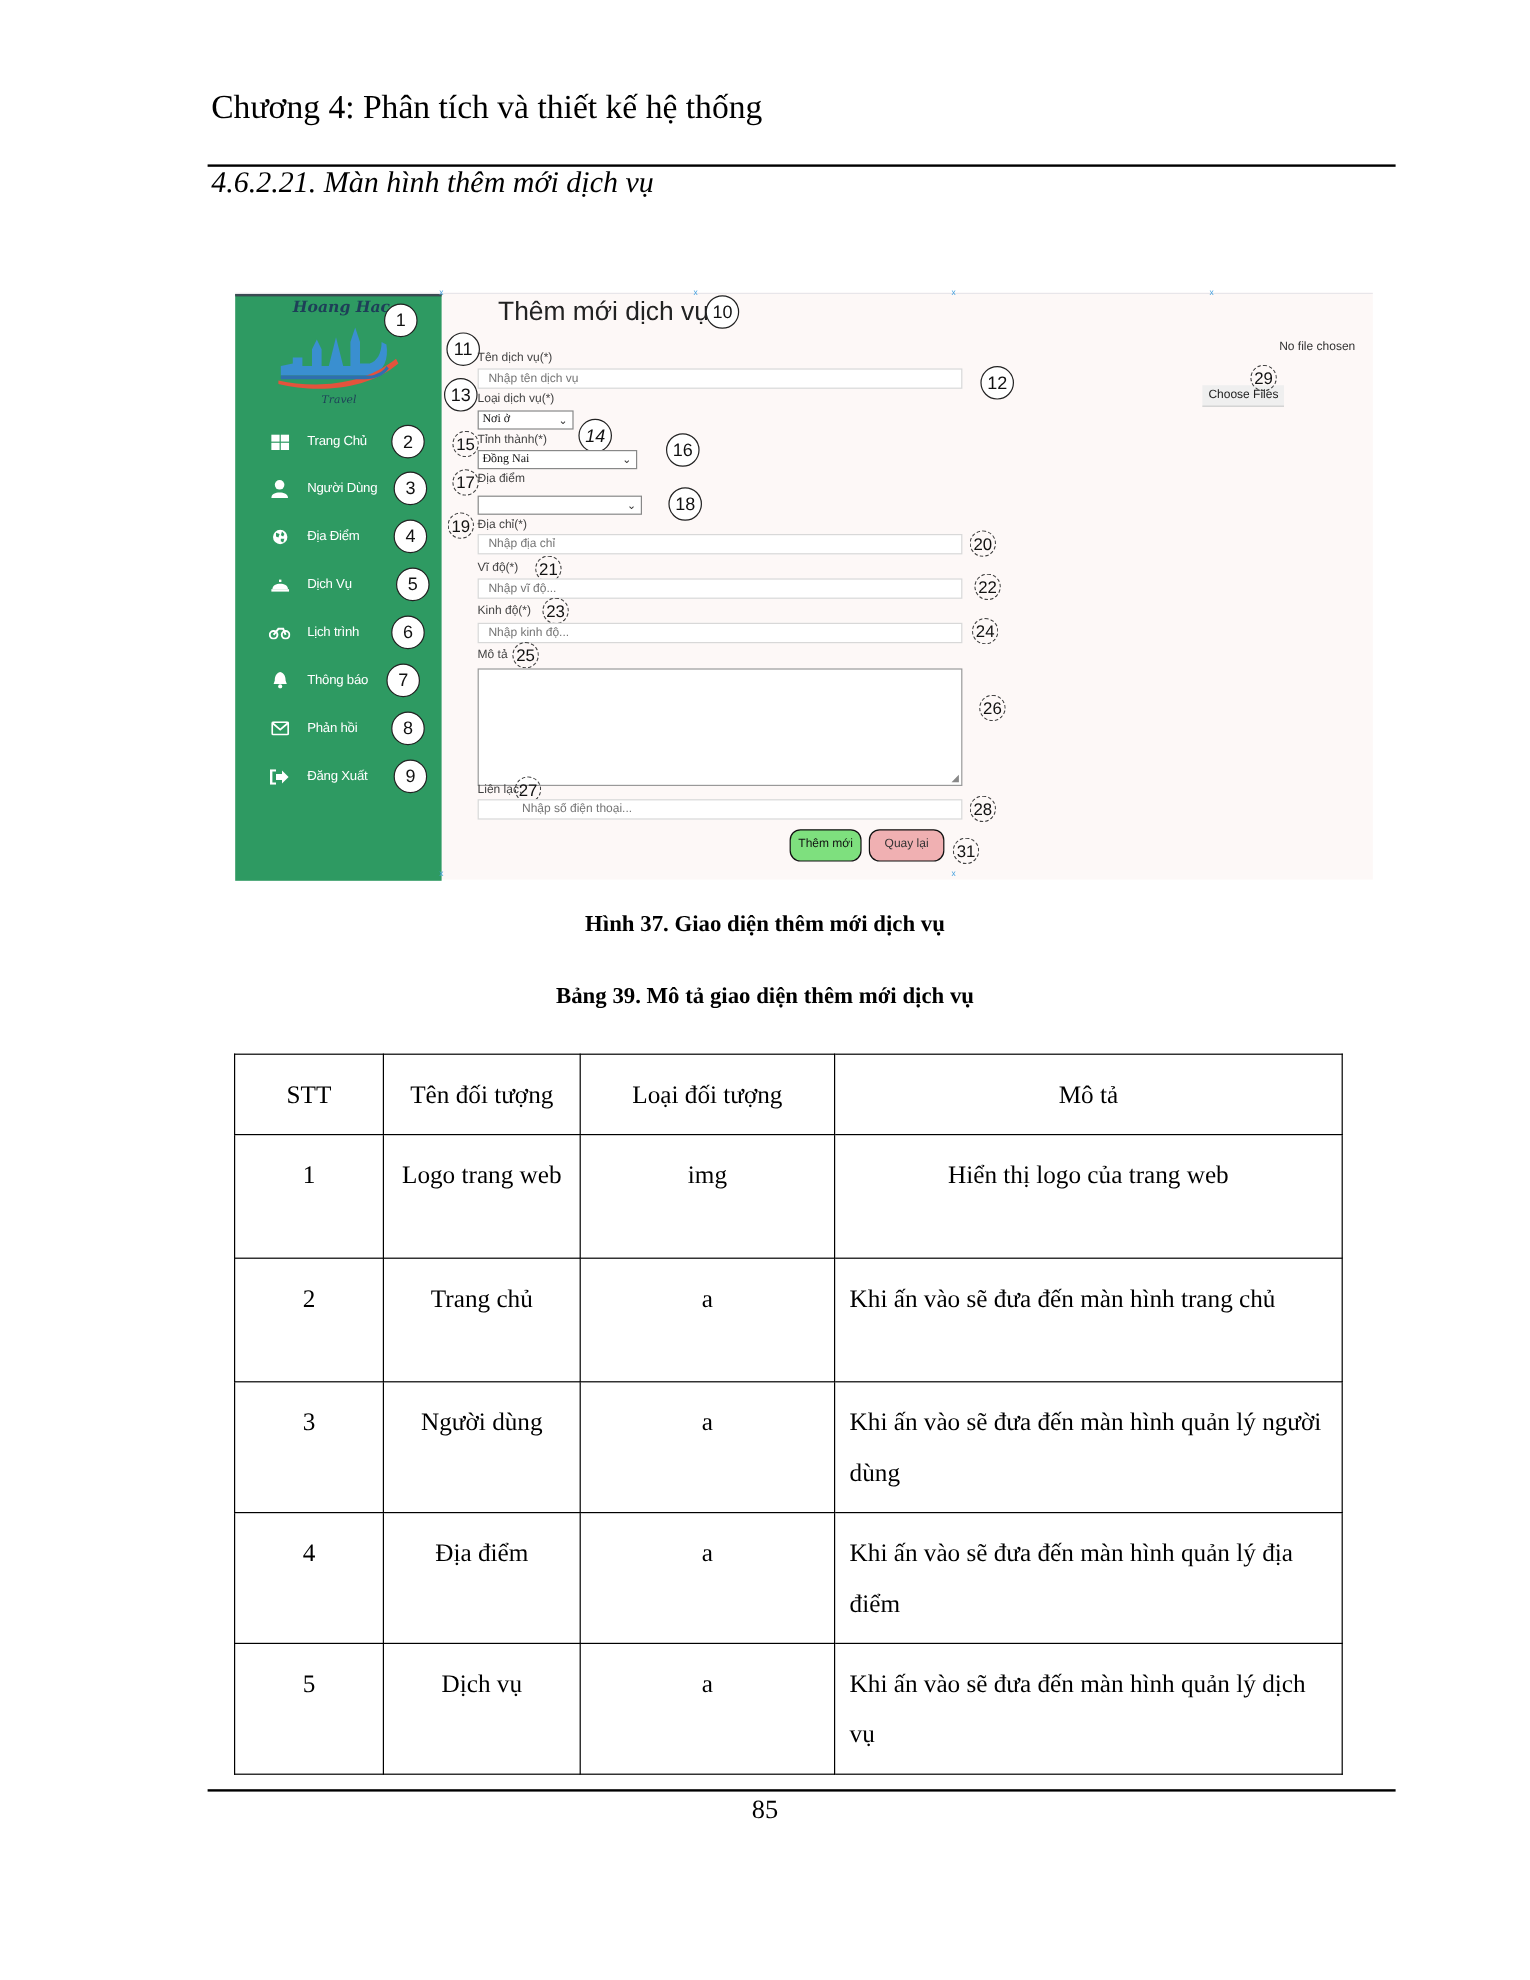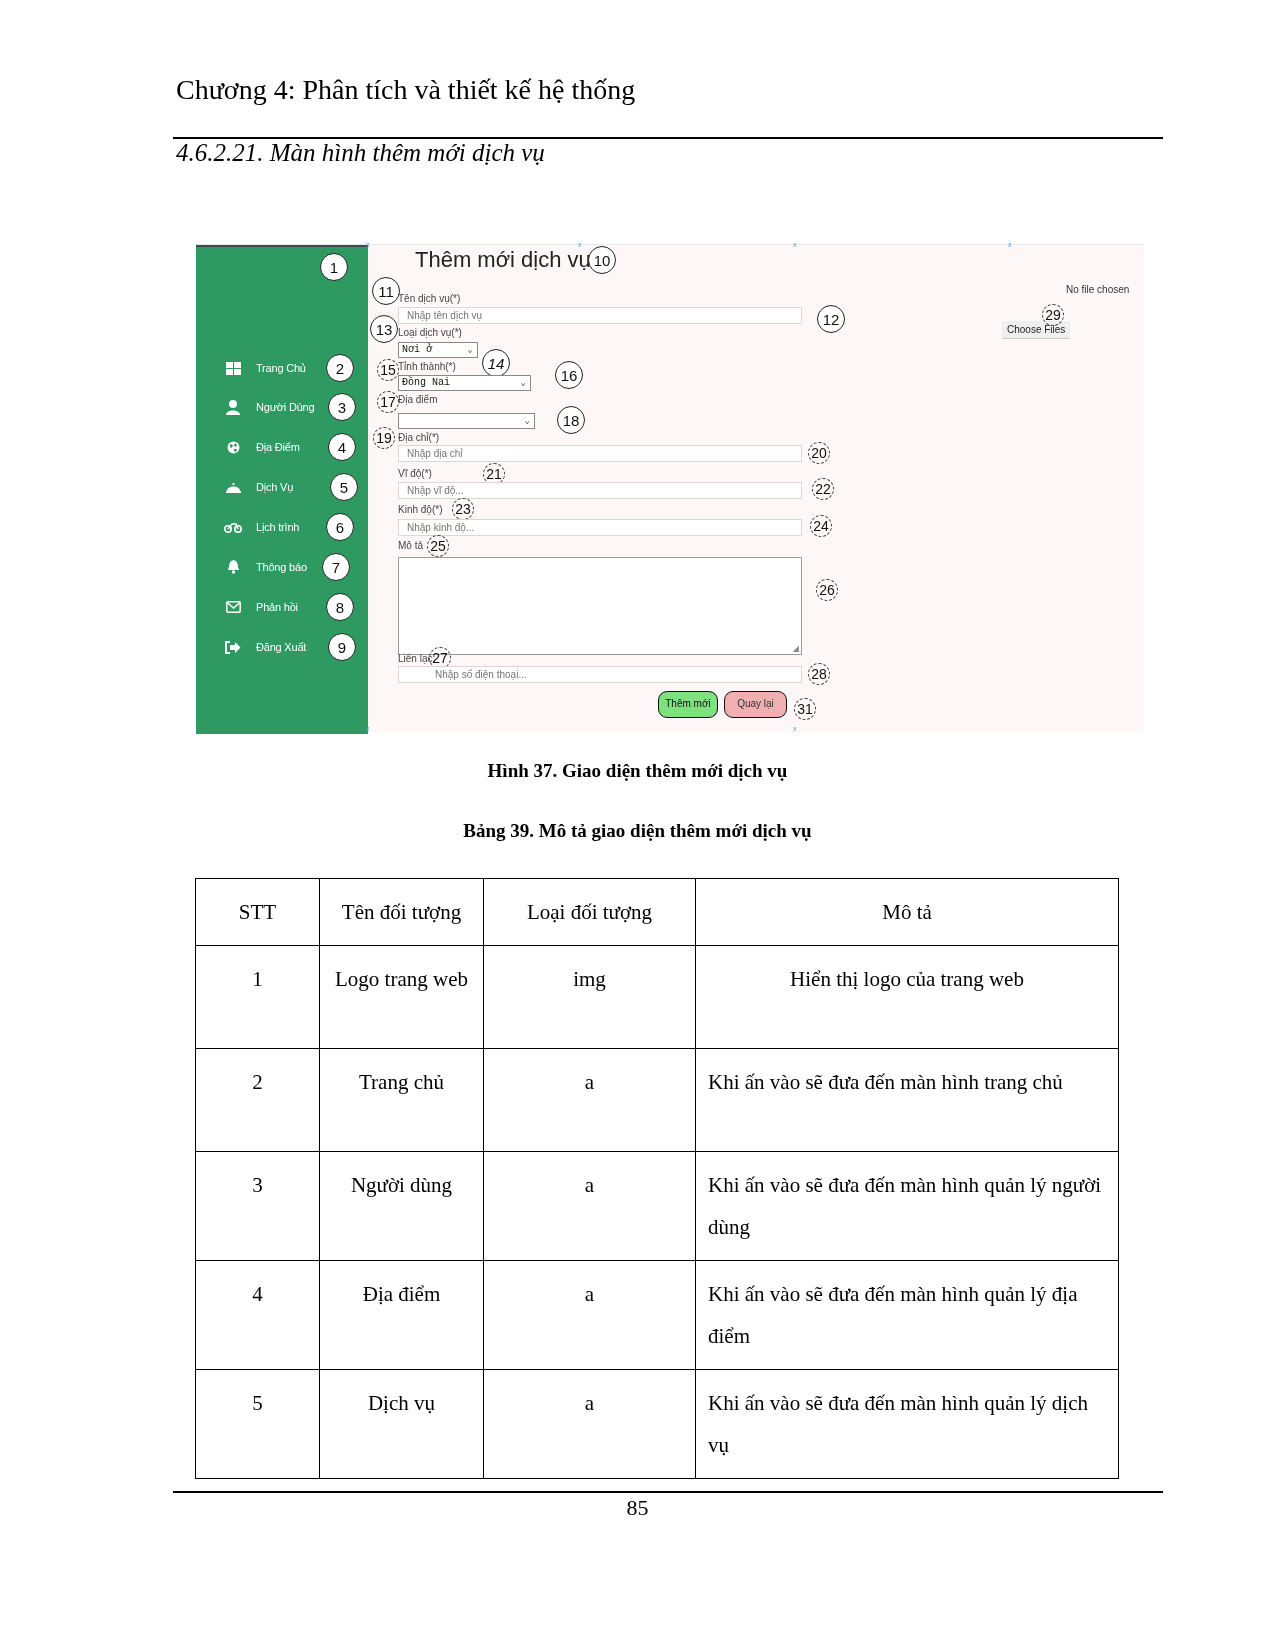--- a/index.html
+++ b/index.html
@@ -20,21 +20,21 @@
   .logo-text-top { position: absolute; left: 18px; top: 0; font-family: "DejaVu Serif", serif; font-style: italic; font-weight: bold; font-size: 13px; color: #1e3f58; white-space: nowrap; }
   .logo-text-bottom { position: absolute; left: 42px; top: 80px; font-family: "DejaVu Serif", serif; font-style: italic; font-size: 9px; color: #1e3f58; }
   .nav-item { position: absolute; left: 28px; height: 22px; display: flex; align-items: center; color: #fff; font-family: "Liberation Sans", sans-serif; font-size: 11px; cursor: pointer; }
   .nav-item .ic { width: 18px; height: 16px; display: flex; align-items: center; justify-content: center; margin-right: 14px; }
   .nav-item .lbl { white-space: nowrap; letter-spacing: -0.2px; }
 
   .main { position: absolute; left: 172px; top: 0; right: 0; bottom: 0; font-family: "Liberation Sans", sans-serif; color: #333; }
   .page-h { position: absolute; left: 47px; top: 2px; font-size: 22px; color: #222; white-space: nowrap; }
   .flabel { position: absolute; left: 30px; font-size: 10px; color: #444; white-space: nowrap; }
   .finput { position: absolute; left: 30px; width: 404px; height: 17px; background: #fff; border: 1px solid #d8d8d8; font-size: 10px; color: #9a9a9a; padding-left: 8px; line-height: 15px; font-family: "Liberation Sans", sans-serif; }
-  .fselect { position: absolute; left: 30px; height: 16px; background: #fff; border: 1px solid #888; font-size: 10px; color: #111; padding-left: 3px; line-height: 14px; font-family: Liberation Mono, monospace; }
+  .fselect { position: absolute; left: 30px; height: 16px; background: #fff; border: 1px solid #888; font-size: 10px; color: #111; padding-left: 3px; line-height: 14px; font-family: Liberation Serif, serif; }
   .fselect .chev { position: absolute; right: 4px; top: 0; font-size: 9px; color: #333; }
   .ftextarea { position: absolute; left: 30px; top: 312px; width: 404px; height: 98px; background: #fff; border: 1px solid #999; }
   .ftextarea .grip { position: absolute; right: 2px; bottom: 1px; font-size: 8px; color: #888; }
   .file-btn { position: absolute; left: 634px; top: 36px; height: 18px; background: #efefef; border-bottom: 1px solid #ccc; font-size: 10px; color: #222; padding: 0 5px; line-height: 18px; white-space: nowrap; margin-top: 40px; }
   .file-status { position: absolute; left: 698px; top: 36px; font-size: 10px; color: #333; line-height: 18px; white-space: nowrap; }
   .btn { position: absolute; top: 446px; height: 27px; border: 1.5px solid #111; border-radius: 9px; font-size: 10px; text-align: center; line-height: 24px; white-space: nowrap; cursor: pointer; }
   .btn-add { left: 290px; width: 60px; background: #7ee07e; color: #111; }
   .btn-back { left: 356px; width: 63px; background: #f0b0b2; color: #333; }
 
   .callout { position: absolute; width: 28px; height: 28px; border-radius: 50%; background: #fff; border: 1px solid #222; font-family: "Liberation Sans", sans-serif; font-size: 15px; color: #111; display: flex; align-items: center; justify-content: center; }
@@ -63,20 +63,29 @@
 </style>
 </head>
 <body>
 
 <div class="abs chapter-title">Chương 4: Phân tích và thiết kế hệ thống</div>
 <div class="abs header-rule"></div>
 <div class="abs section-title">4.6.2.21. Màn hình thêm mới dịch vụ</div>
 
 <div class="abs shot">
   <div class="sidebar">
+    <div class="logo">
+      <span class="logo-text-top">Hoang Hac</span>
+      <svg style="position:absolute;left:4px;top:16px" width="104" height="62" viewBox="0 0 104 62">
+        <path d="M4 48 L4 40 L14 38 L14 33 L22 33 L22 40 L30 40 L30 26 L34 18 L38 26 L38 40 L44 40 L50 16 L56 40 L62 40 L62 20 L66 8 L70 20 L70 38 L78 38 C84 36 88 30 88 20 L92 22 C94 34 90 44 80 48 Z" fill="#3a8fd0"></path>
+        <path d="M2 52 C30 58 70 58 100 34 L102 38 C74 62 30 62 2 55 Z" fill="#e4533c"></path>
+        <path d="M4 48 L80 48 C86 46 90 44 92 40 L94 42 C88 50 80 51 70 51 L4 51 Z" fill="#2f6fae"></path>
+      </svg>
+      <span class="logo-text-bottom">Travel</span>
+    </div>
     <div class="callout" style="left:124px;top:6px;">1</div>
 
     <div class="nav-item" style="top:110px;">
       <span class="ic">
         <svg width="15" height="13" viewBox="0 0 15 13">
             <rect x="0" y="0" width="7" height="6" fill="#fff"></rect>
             <rect x="8" y="0" width="7" height="6" fill="#fff"></rect>
             <rect x="0" y="7" width="7" height="6" fill="#fff"></rect>
             <rect x="8" y="7" width="7" height="6" fill="#fff"></rect>
           </svg>
@@ -204,21 +213,21 @@
       <span class="chev">⌄</span>
     </div>
     <div class="callout" style="left:189px;top:161px;">18</div>
 
     <div class="callout sm" style="left:5px;top:182px;">19</div>
     <div class="flabel" style="top:187px;">Địa chỉ(*)</div>
     <input class="finput" style="top: 200px;" placeholder="Nhập địa chỉ">
     <div class="callout sm" style="left:440px;top:197px;">20</div>
 
     <div class="flabel" style="top:223px;">Vĩ độ(*)</div>
-    <div class="callout sm" style="left:78px;top:218px;margin-left:37px;">21</div>
+    <div class="callout sm" style="left:78px;top:218px;">21</div>
     <input class="finput" style="top: 237px;" placeholder="Nhập vĩ độ...">
     <div class="callout sm" style="left:444px;top:233px;">22</div>
 
     <div class="flabel" style="top:259px;">Kinh độ(*)</div>
     <div class="callout sm" style="left:84px;top:253px;">23</div>
     <input class="finput" style="top: 274px;" placeholder="Nhập kinh độ...">
     <div class="callout sm" style="left:442px;top:270px;">24</div>
 
     <div class="flabel" style="top:295px;">Mô tả</div>
     <div class="callout sm" style="left:59px;top:290px;">25</div>

